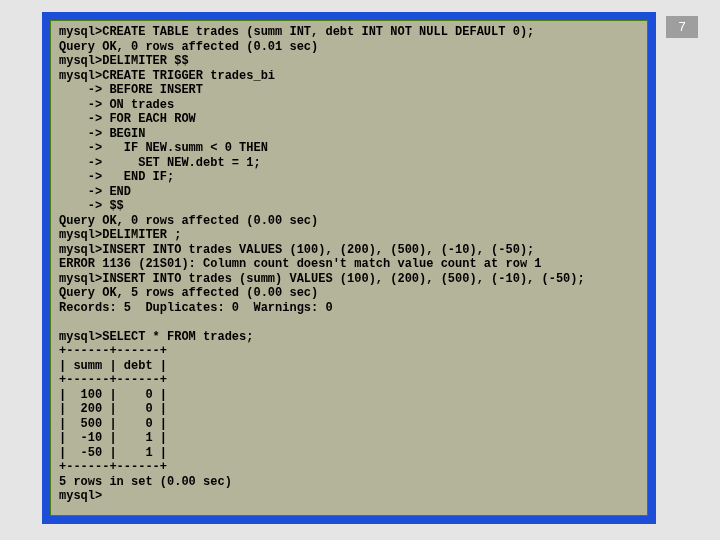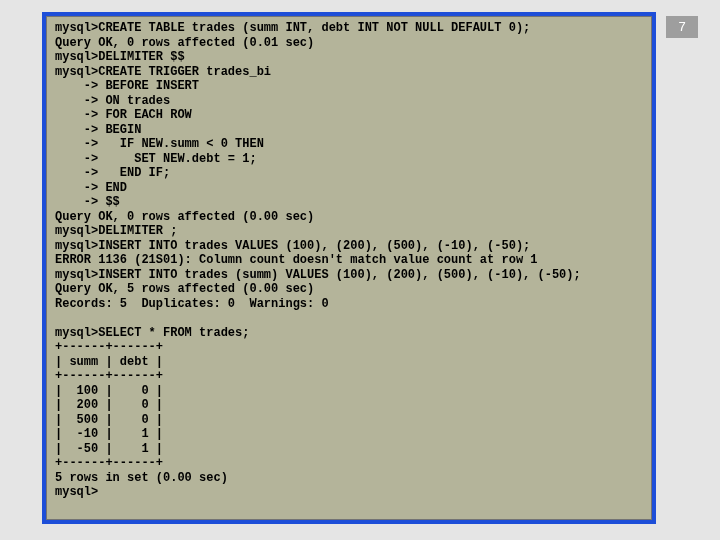--- a/index.html
+++ b/index.html
@@ -20,22 +20,22 @@
     background:#9e9e9e;
     color:#fff;
     font-size:13px;
     text-align:center;
     line-height:22px;
   }
   .term-wrap{
     position:absolute;
     left:42px;top:12px;
     width:614px;height:512px;
-    background:#737373;
-    border:4px solid #1d4ed8;
+    background:#4d7c0f;
+    border:8px solid #1d4ed8;
     box-sizing:border-box;
   }
   .term{
     position:absolute;
     left:1px;top:1px;right:1px;bottom:1px;
     background:#b4b49a;
     padding:4px 6px 4px 8px;
     box-sizing:border-box;
     overflow:hidden;
   }

